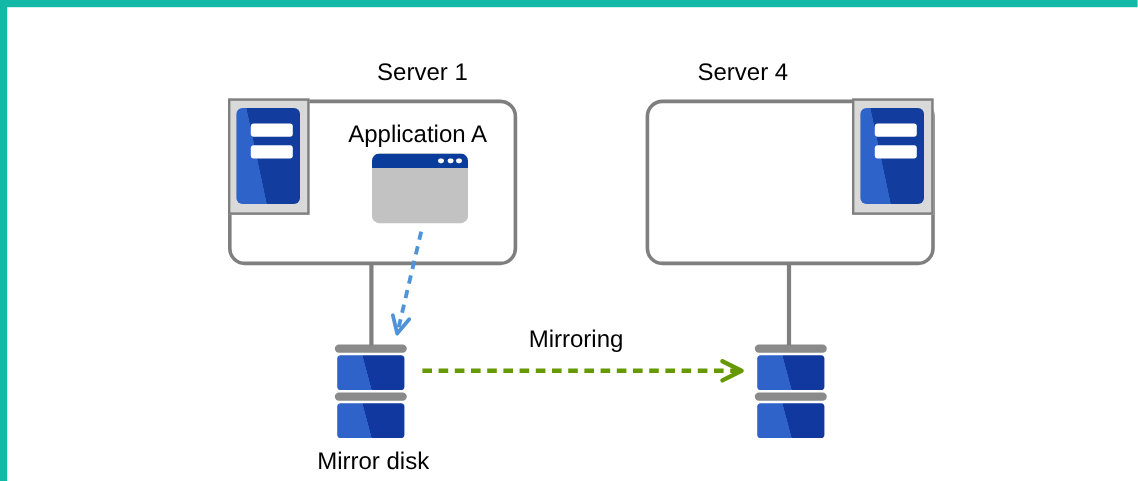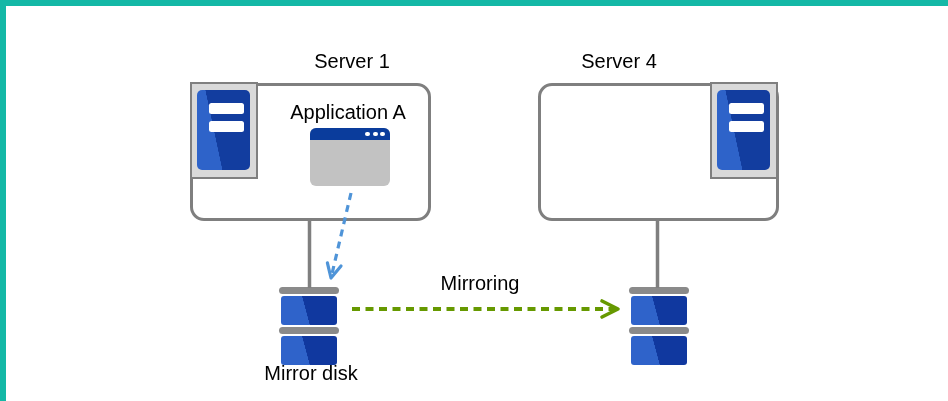--- a/index.html
+++ b/index.html
@@ -121,21 +121,21 @@
     <div class="platter-bar"></div>
     <div class="platter-body"></div>
     <div class="platter-bar"></div>
     <div class="platter-body"></div>
   </div>
 
   <div class="lbl" style="left:236px;top:44px;">Server 1</div>
   <div class="lbl" style="left:503px;top:44px;">Server 4</div>
   <div class="lbl" style="left:232px;top:95px;">Application A</div>
   <div class="lbl" style="left:364px;top:266px;">Mirroring</div>
-  <div class="lbl" style="left:195px;top:356px;">Mirror disk</div>
+  <div class="lbl" style="left:195px;top:368px;">Mirror disk</div>
 
   <svg class="overlay" width="946" height="399" viewBox="0 0 946 399">
     <defs>
       <marker id="head-green" markerUnits="userSpaceOnUse" markerWidth="22" markerHeight="22" viewBox="0 0 22 22" refX="19" refY="11" orient="auto">
         <path d="M3,3 L19,11 L3,19" fill="none" stroke="#669900" stroke-width="3.6" stroke-linecap="round" stroke-linejoin="round"></path>
       </marker>
       <marker id="head-blue" markerUnits="userSpaceOnUse" markerWidth="22" markerHeight="22" viewBox="0 0 22 22" refX="18" refY="11" orient="auto">
         <path d="M4,4 L18,11 L4,18" fill="none" stroke="#4f94d8" stroke-width="3.2" stroke-linecap="round" stroke-linejoin="round"></path>
       </marker>
     </defs>

